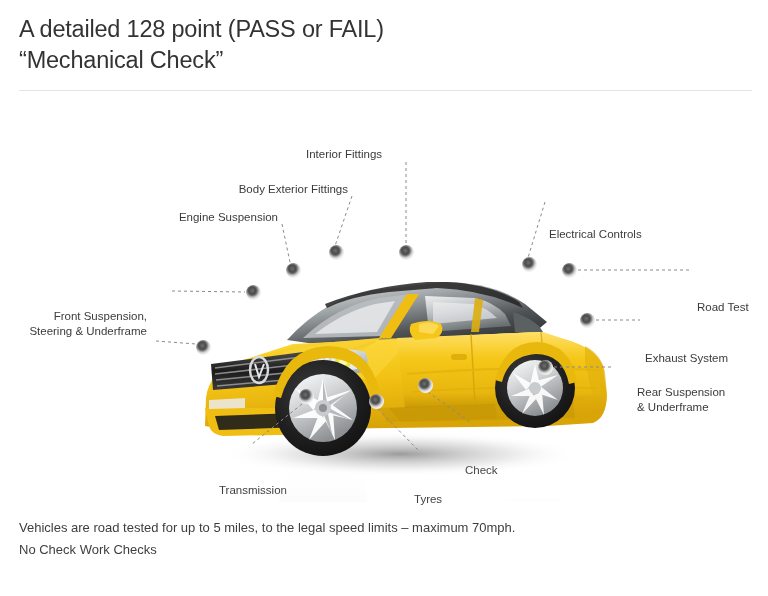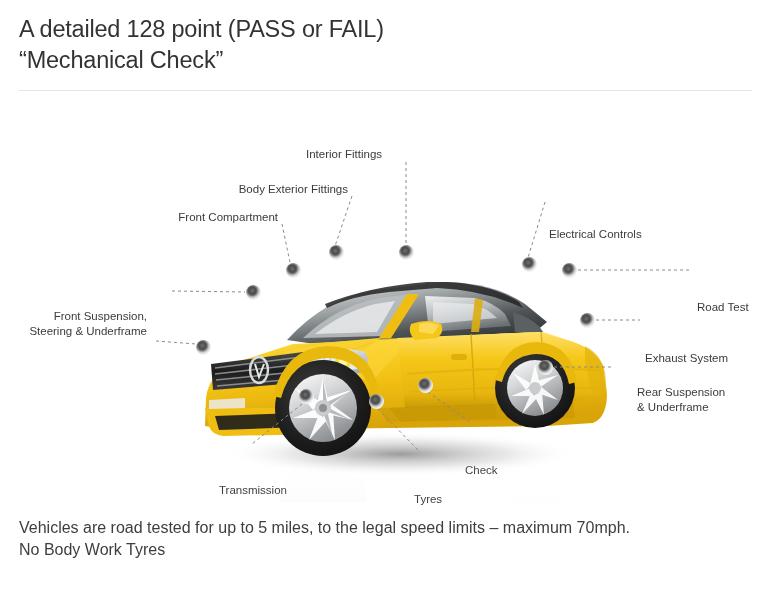--- a/index.html
+++ b/index.html
@@ -99,21 +99,21 @@
   svg#car { display:block; width: 450px; height: 290px; }
 
   
   #footer {
     position: absolute;
     left: 19px;
     top: 517px;
     width: 720px;
   }
   .foot-line {
-    font-size: 16px;
+    font-size: 13px;
     line-height: 22px;
     color: #3e3e3e;
   }
 </style>
 </head>
 <body>
 
 <div id="header">
   <div id="title">A detailed 128 point (PASS or FAIL)
 “Mechanical Check”</div>
@@ -371,28 +371,28 @@
   <div class="marker" style="left:587px; top:228px;"></div>
   <div class="marker" style="left:203px; top:255px;"></div>
   <div class="marker" style="left:545px; top:275px;"></div>
   <div class="marker" style="left:306px; top:304px;"></div>
   <div class="marker" style="left:376px; top:309px;"></div>
   <div class="marker" style="left:425px; top:293px;"></div>
 
   <div class="label c" style="left:306px; top:55px; width:200px;">Interior Fittings</div>
   <div class="label r" style="left:148px; top:90px; width:200px;">Body Exterior Fittings</div>
   <div class="label l" style="left:549px; top:95px; width:180px;">Electrical Controls</div>
-  <div class="label r" style="left:98px;  top:118px; width:180px;">Front Compartment</div>
+  <div class="label r" style="left:98px;  top:118px; width:180px;">Engine Suspension</div>
   <div class="label l" style="left:697px; top:168px; width:90px;">Road Test</div>
   <div class="label l" style="left:645px; top:219px; width:130px;">Exhaust System</div>
   <div class="label r" style="left:7px;   top:217px; width:140px;">Front Suspension,
 Steering &amp; Underframe</div>
   <div class="label l" style="left:637px; top:253px; width:140px;">Rear Suspension
 &amp; Underframe</div>
   <div class="label l" style="left:219px; top:351px; width:120px;">Transmission</div>
   <div class="label l" style="left:414px; top:360px; width:70px;">Tyres</div>
   <div class="label l" style="left:465px; top:331px; width:70px;">Check</div>
 </div>
 
 <div id="footer">
   <div class="foot-line">Vehicles are road tested for up to 5 miles, to the legal speed limits – maximum 70mph.</div>
-  <div class="foot-line">No Body Work Tyres</div>
+  <div class="foot-line">No Check Work Checks</div>
 </div>
 
 </body></html>

